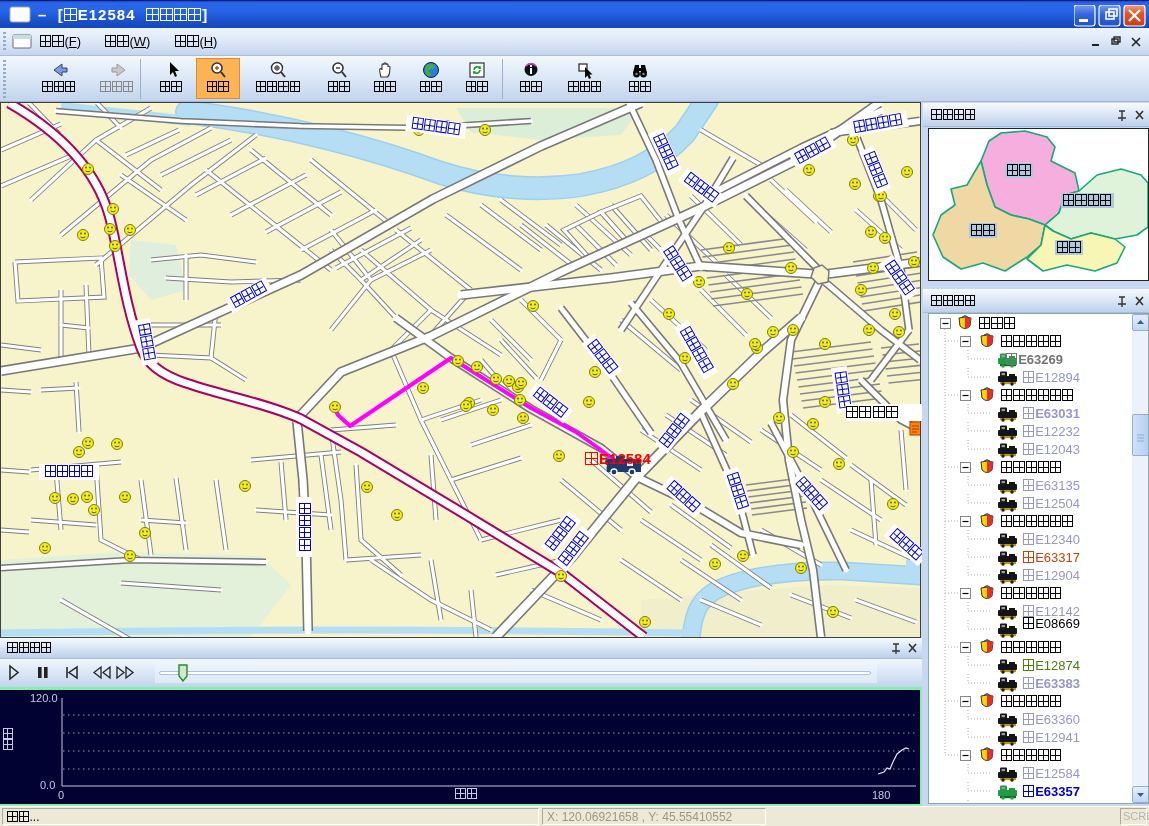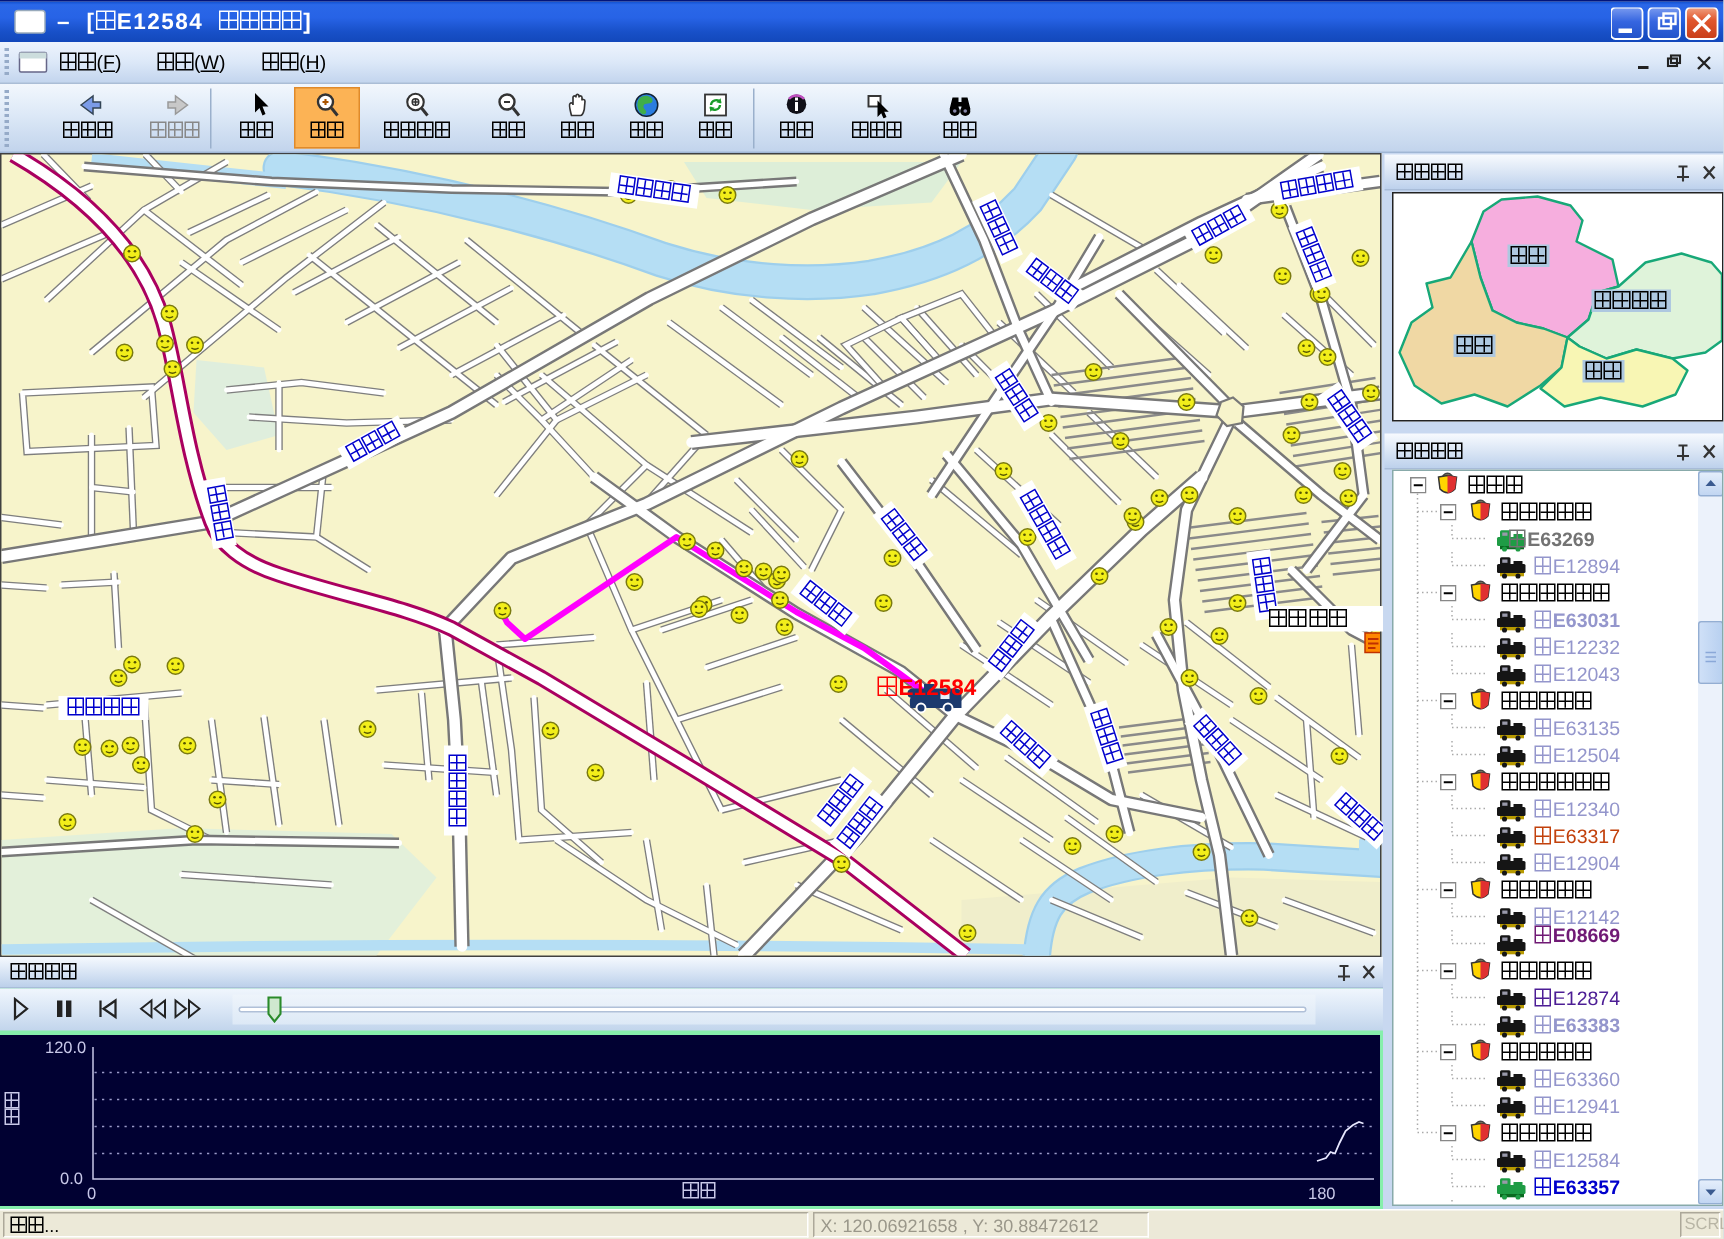--- a/index.html
+++ b/index.html
@@ -1305,41 +1305,41 @@
       <div class="abs" style="left:94px;top:290px;font-size:13px;color:#9496cc;font-weight:normal"><i class="g"></i>E12142</div>
       <div class="abs" style="left:68px;top:308px"><svg width="22" height="16" viewBox="0 0 22 16">
           <rect x="1" y="6" width="19" height="6" rx="1" fill="#151515"></rect>
           <path d="M3 6 V2.5 Q3 1.5 4 1.5 L9 1.5 Q10 1.5 10 2.5 V6 Z" fill="#151515"></path>
           <rect x="12" y="4" width="6" height="2" fill="#151515"></rect>
           <rect x="3" y="12" width="16" height="2.2" fill="#b89a00"></rect>
           <circle cx="6" cy="14" r="1.7" fill="#151515"></circle>
           <circle cx="15" cy="14" r="1.7" fill="#151515"></circle>
           <rect x="4.5" y="3" width="3.5" height="2.2" fill="#99a"></rect>
         </svg></div>
-      <div class="abs" style="left:94px;top:302px;font-size:13px;color:#701a75;font-weight:bold"><i class="g"></i>E08669</div>
+      <div class="abs" style="left:94px;top:302px;font-size:13px;color:#000000;font-weight:normal"><i class="g"></i>E08669</div>
       <svg class="abs" style="left:31px;top:328px" width="11" height="11">
         <rect x="0.5" y="0.5" width="10" height="10" fill="#fff" stroke="#888"></rect>
         <path d="M2.5 5.5 H8.5" stroke="#000" stroke-width="1.2"></path>
       </svg>
       <div class="abs" style="left:50px;top:324px"><svg width="16" height="17" viewBox="0 0 16 17">
           <path d="M5 3 Q8 0 11 3 L11 5 L5 5 Z" fill="#886" stroke="#444" stroke-width=".8"></path>
           <path d="M2 4 L8 3 L14 4 L13 12 Q8 17 3 12 Z" fill="#ffd400" stroke="#333" stroke-width="1"></path>
           <path d="M8 3 L14 4 L13 12 Q10.5 14.5 8 15 Z" fill="#e03030"></path>
         </svg></div>
       <div class="abs" style="left:72px;top:326px;font-size:13px;color:#000"><i class="g"></i><i class="g"></i><i class="g"></i><i class="g"></i><i class="g"></i></div>
       <div class="abs" style="left:68px;top:344px"><svg width="22" height="16" viewBox="0 0 22 16">
           <rect x="1" y="6" width="19" height="6" rx="1" fill="#151515"></rect>
           <path d="M3 6 V2.5 Q3 1.5 4 1.5 L9 1.5 Q10 1.5 10 2.5 V6 Z" fill="#151515"></path>
           <rect x="12" y="4" width="6" height="2" fill="#151515"></rect>
           <rect x="3" y="12" width="16" height="2.2" fill="#b89a00"></rect>
           <circle cx="6" cy="14" r="1.7" fill="#151515"></circle>
           <circle cx="15" cy="14" r="1.7" fill="#151515"></circle>
           <rect x="4.5" y="3" width="3.5" height="2.2" fill="#99a"></rect>
         </svg></div>
-      <div class="abs" style="left:94px;top:344px;font-size:13px;color:#4c1d95;font-weight:normal"><i class="g"></i>E12874</div>
+      <div class="abs" style="left:94px;top:344px;font-size:13px;color:#4d7c0f;font-weight:normal"><i class="g"></i>E12874</div>
       <div class="abs" style="left:68px;top:362px"><svg width="22" height="16" viewBox="0 0 22 16">
           <rect x="1" y="6" width="19" height="6" rx="1" fill="#151515"></rect>
           <path d="M3 6 V2.5 Q3 1.5 4 1.5 L9 1.5 Q10 1.5 10 2.5 V6 Z" fill="#151515"></path>
           <rect x="12" y="4" width="6" height="2" fill="#151515"></rect>
           <rect x="3" y="12" width="16" height="2.2" fill="#b89a00"></rect>
           <circle cx="6" cy="14" r="1.7" fill="#151515"></circle>
           <circle cx="15" cy="14" r="1.7" fill="#151515"></circle>
           <rect x="4.5" y="3" width="3.5" height="2.2" fill="#99a"></rect>
         </svg></div>
       <div class="abs" style="left:94px;top:362px;font-size:13px;color:#9496cc;font-weight:bold"><i class="g"></i>E63383</div>
@@ -1421,14 +1421,14 @@
             <path d="M7.5 10 L11 6 H4 Z" fill="#3a5a90"></path>
           </svg></div>
 <div class="abs" style="left:0;top:100px;width:17px;height:42px;background:linear-gradient(90deg,#cfe0f7,#b8d0f0);border:1px solid #93aed3;border-radius:2px"><svg width="15" height="46">
             <path d="M4 20 H11 M4 23 H11 M4 26 H11" stroke="#8aa8d8" stroke-width="1"></path>
           </svg></div>
 </div>
 </div>
 </div>
 <div class="abs" style="left:0;top:806px;width:1149px;height:20px;background:#ece9d8;border-top:1px solid #fff">
 <div class="abs" style="left:2px;top:1px;width:537px;height:17px;border:1px solid;border-color:#aca899 #fff #fff #aca899;font-size:12px;color:#000;padding:1px 4px"><i class="g"></i><i class="g"></i>...</div>
-<div class="abs" style="left:542px;top:1px;width:224px;height:17px;border:1px solid;border-color:#aca899 #fff #fff #aca899;font-size:12px;color:#9a978a;padding:1px 4px">X: 120.06921658 , Y: 30.88472612</div>
+<div class="abs" style="left:542px;top:1px;width:224px;height:17px;border:1px solid;border-color:#aca899 #fff #fff #aca899;font-size:12px;color:#9a978a;padding:1px 4px">X: 120.06921658 , Y: 45.55410552</div>
 <div class="abs" style="left:1120px;top:1px;width:27px;height:17px;border:1px solid;border-color:#aca899 #fff #fff #aca899;font-size:11px;color:#b8b5a5;padding:1px 2px">SCRL</div>
 </div>
 </body></html>

